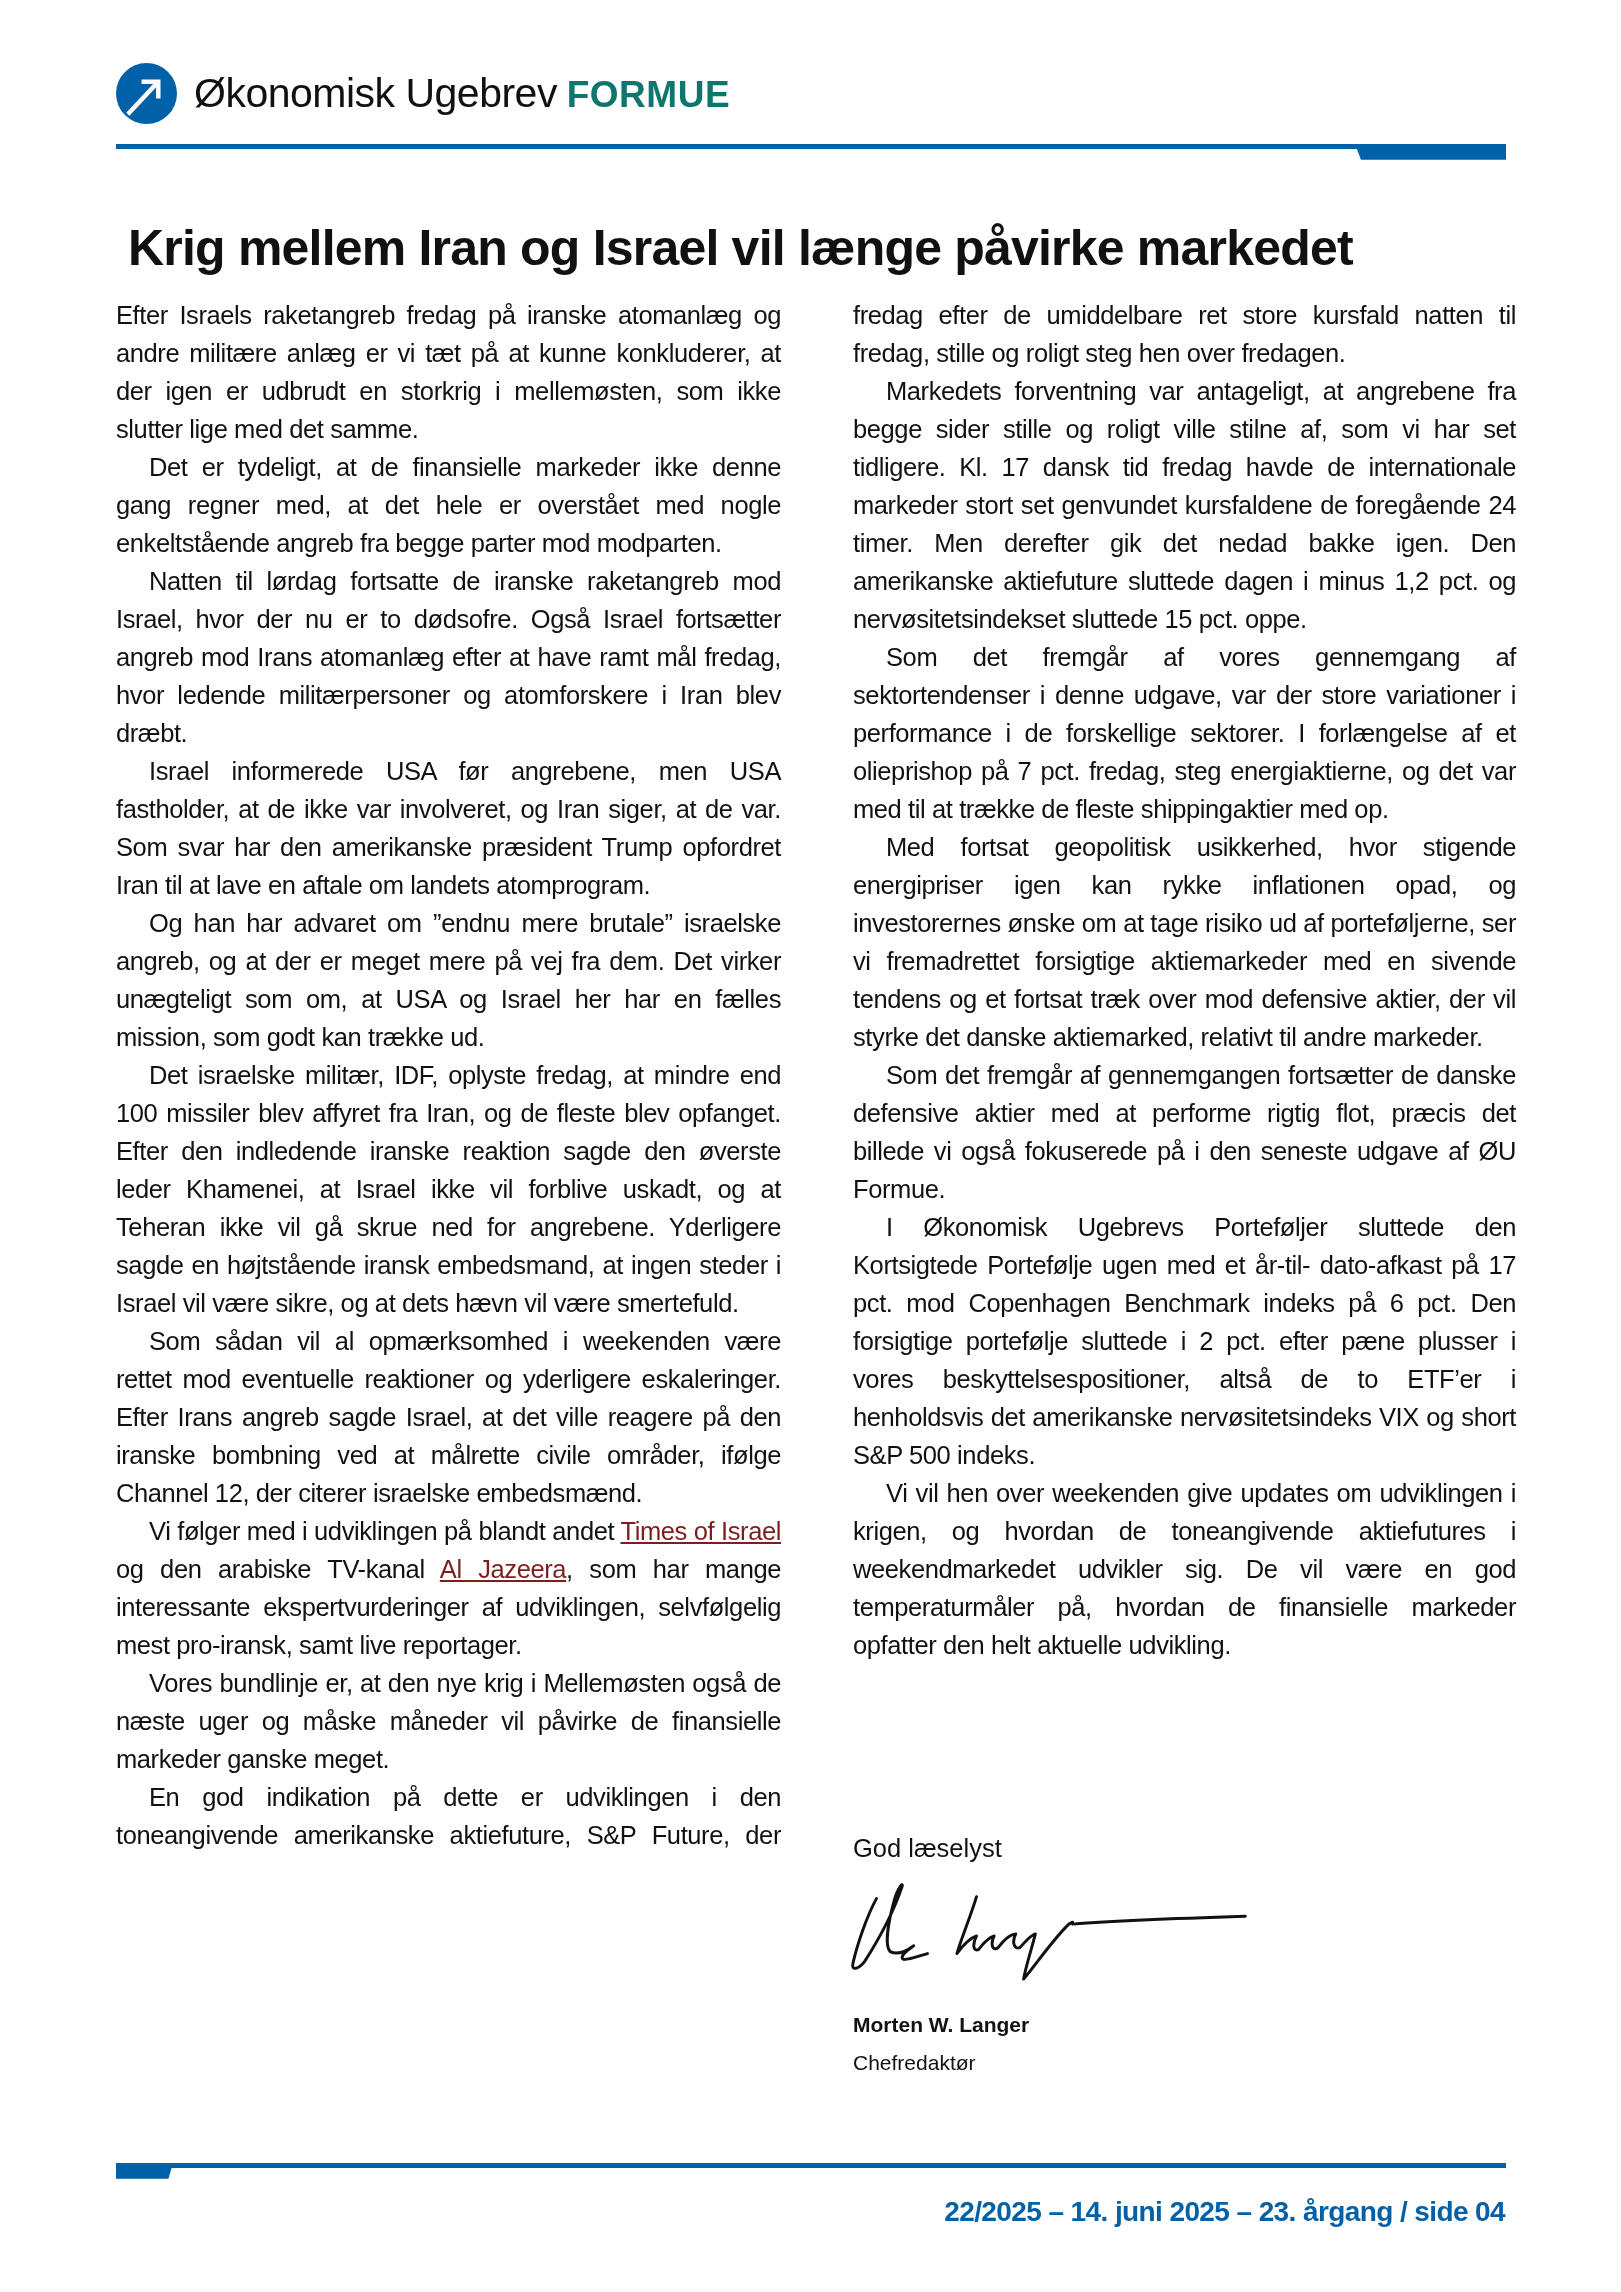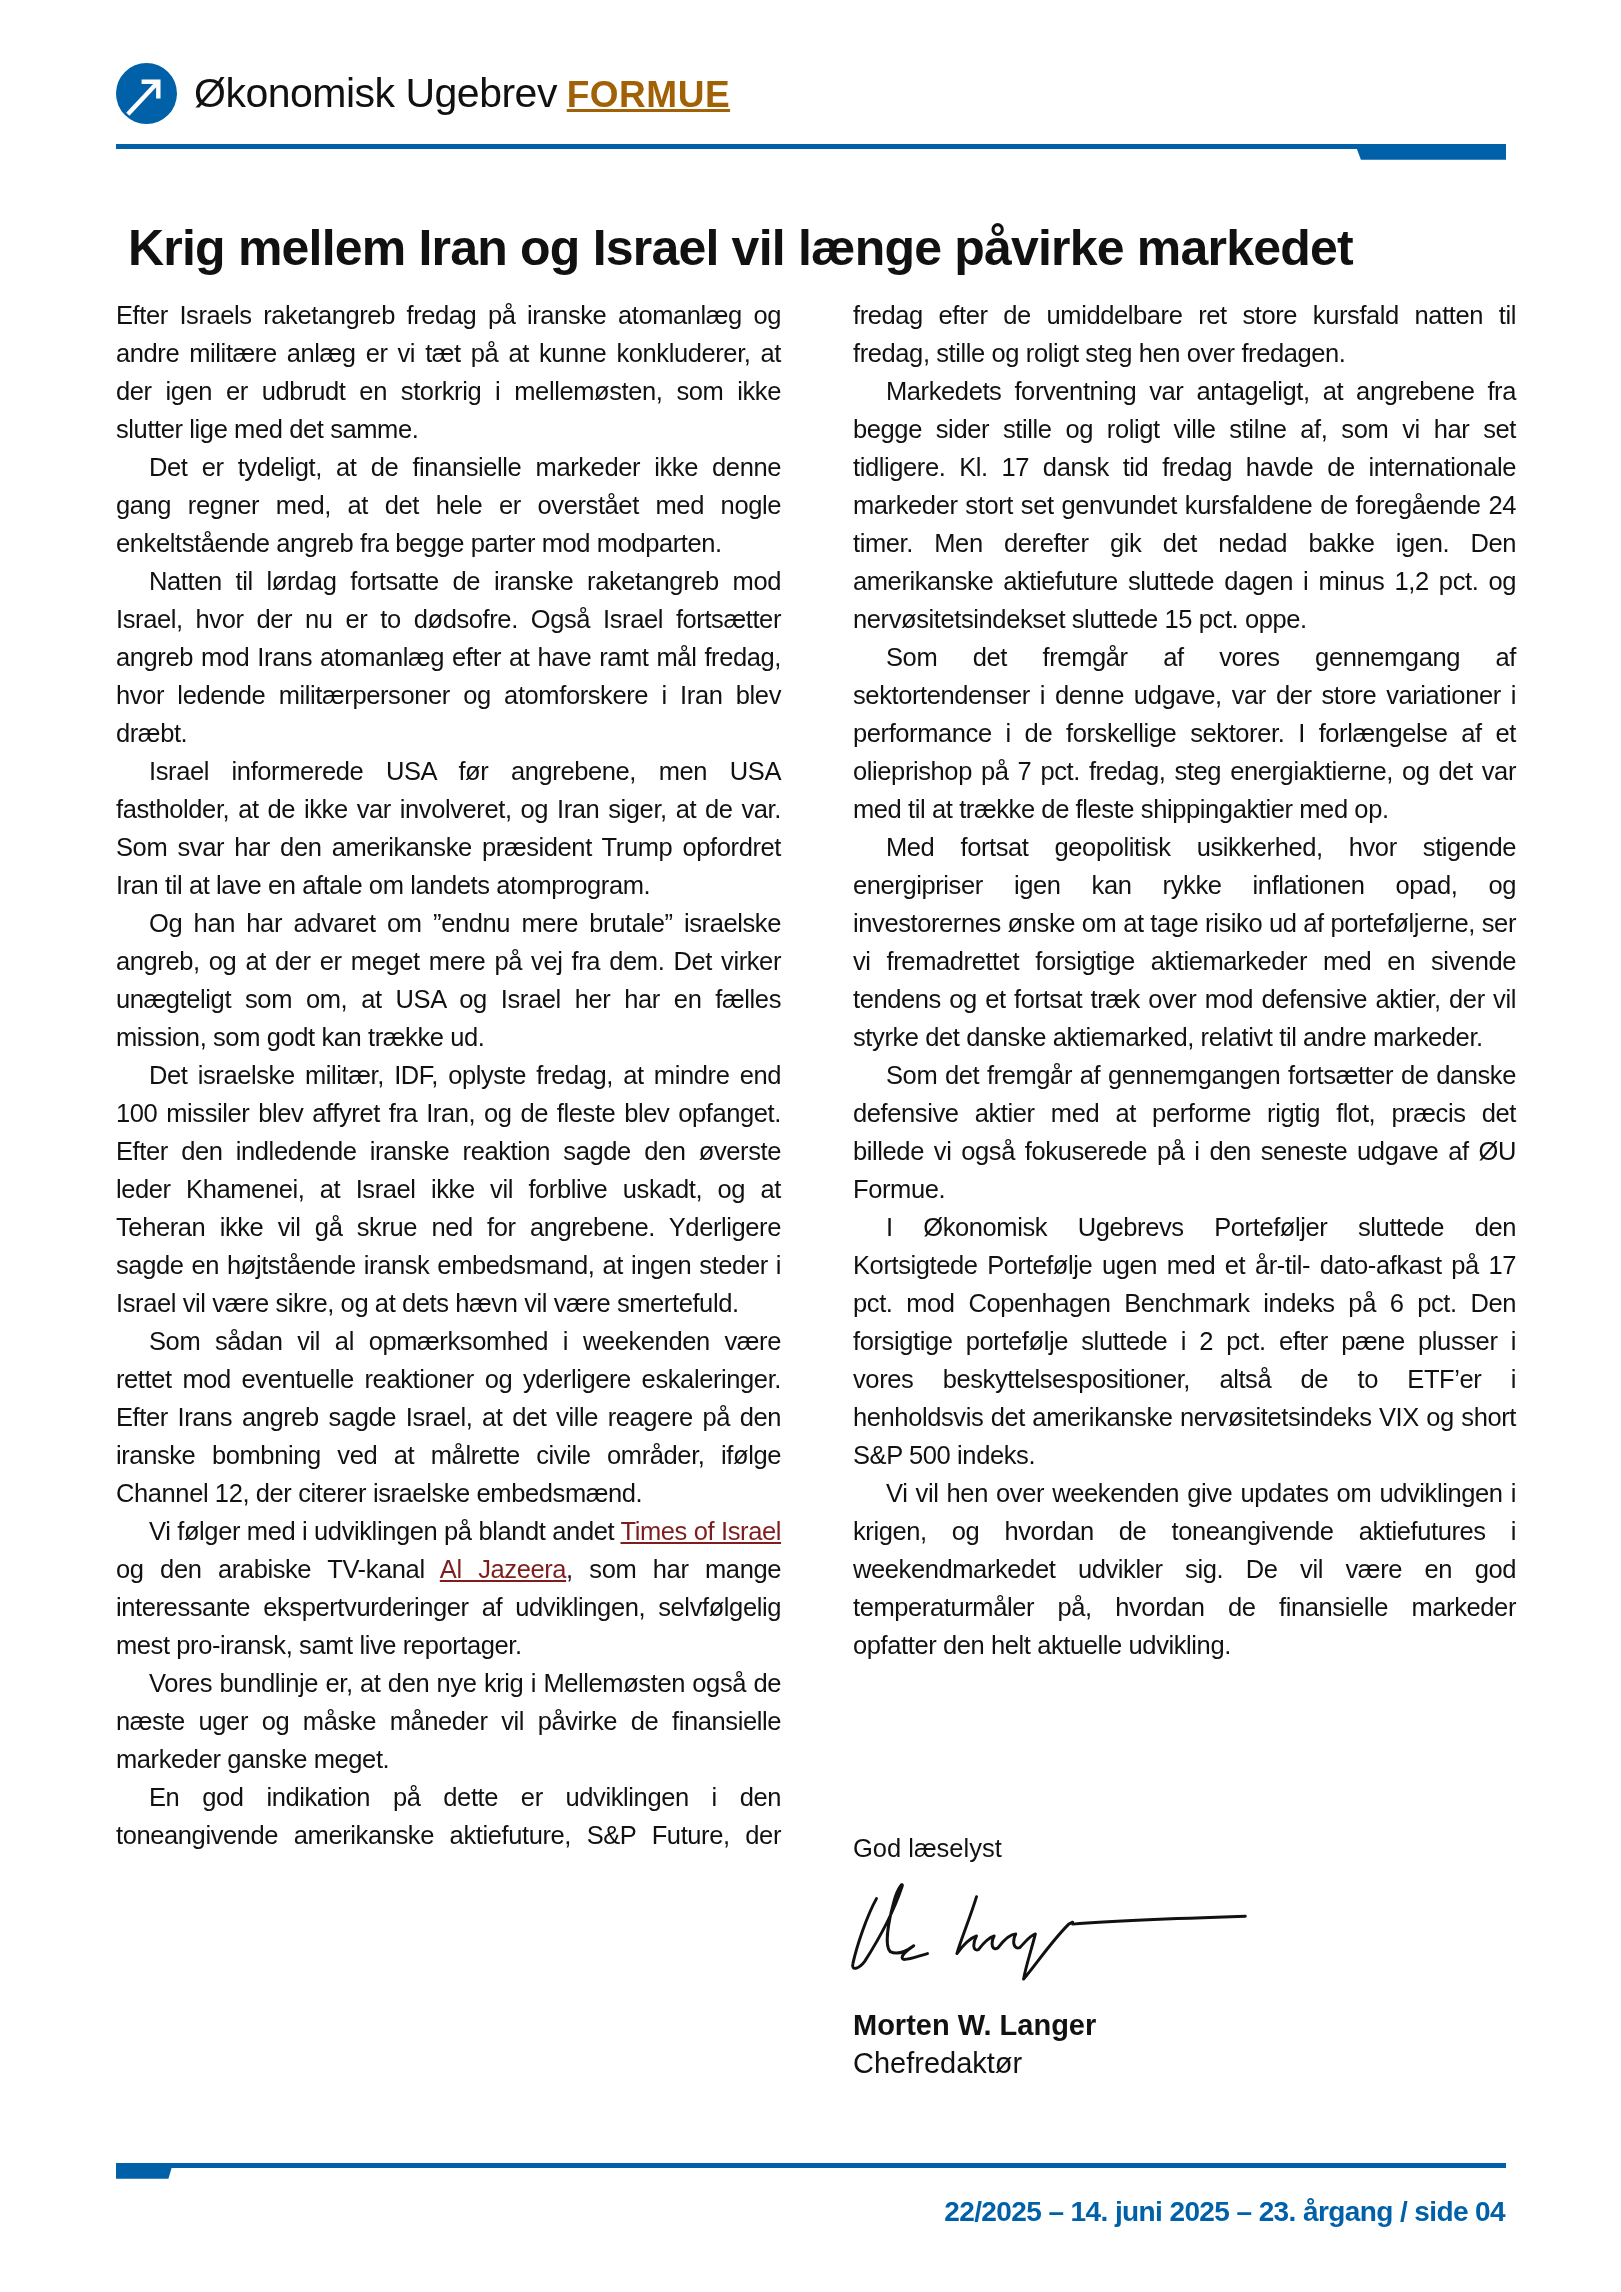--- a/index.html
+++ b/index.html
@@ -1,34 +1,34 @@
 <!DOCTYPE html>
 <html><head>
 <meta charset="utf-8">
 <style>
   html, body { margin:0; padding:0; background:#ffffff; }
   body { width:1621px; height:2293px; position:relative; overflow:hidden;
          font-family:"Liberation Sans", "DejaVu Sans", sans-serif; color:#111; }
   .logo { position:absolute; left:116px; top:63px; width:61px; height:61px; }
   .brand { position:absolute; left:194px; top:69px; font-size:41px; line-height:49px; white-space:nowrap; letter-spacing:-0.5px; }
-  .brand .formue { color:#a16207; font-weight:bold; font-size:37px; margin-left:9.8px; letter-spacing:0.5px;text-decoration:underline; }
+  .brand .formue { color:#0f766e; font-weight:bold; font-size:37px; margin-left:9.8px; letter-spacing:0.5px; }
   .rule-top { position:absolute; left:116px; top:144px; width:1390px; height:4.9px; background:#0060A8; }
   .rule-top-thick { position:absolute; left:1355px; top:144px; width:151px; height:15.7px; background:#0060A8;
                     clip-path: polygon(0 0, 100% 0, 100% 100%, 5.9px 100%); }
   .title { position:absolute; left:116px; top:202px; font-size:50px; font-weight:bold; line-height:69px; white-space:nowrap; letter-spacing:-0.8px; }
   .col { position:absolute; font-size:25.5px; line-height:38px; text-align:justify; letter-spacing:-0.4px; }
   .col-left { left:116px; top:296px; width:665px; }
   .col-right { left:853px; top:296px; width:663px; }
   .salutation { font-weight:bold; margin:0 0 38px 0; }
   .col p { margin:0; text-indent:0; }
   .col p.ind { text-indent:33px; }
   .link { color:#7f1d1d; text-decoration:underline; }
   .closing { position:absolute; left:853px; top:1829px; font-size:25.5px; line-height:38px; }
   .signature { position:absolute; left:849px; top:1877px; width:412px; height:108px; }
-  .author { position:absolute; left:853px; top:2006px; font-size:29px; line-height:38px; }
+  .author { position:absolute; left:853px; top:2006px; font-size:21px; line-height:38px; }
   .author .name { font-weight:bold; display:block; }
   .author .role { display:block; }
   .rule-bottom { position:absolute; left:116px; top:2163px; width:1390px; height:4.9px; background:#0060A8; }
   .rule-bottom-thick { position:absolute; left:116px; top:2163px; width:57px; height:15.7px; background:#0060A8;
                        clip-path: polygon(0 0, 100% 0, 92% 100%, 0 100%); }
   .footer { position:absolute; right:116px; top:2196px; font-size:28px; font-weight:bold; color:#0060A8; white-space:nowrap; letter-spacing:-0.6px;margin-left:18px; }
 </style>
 </head>
 <body>
 

